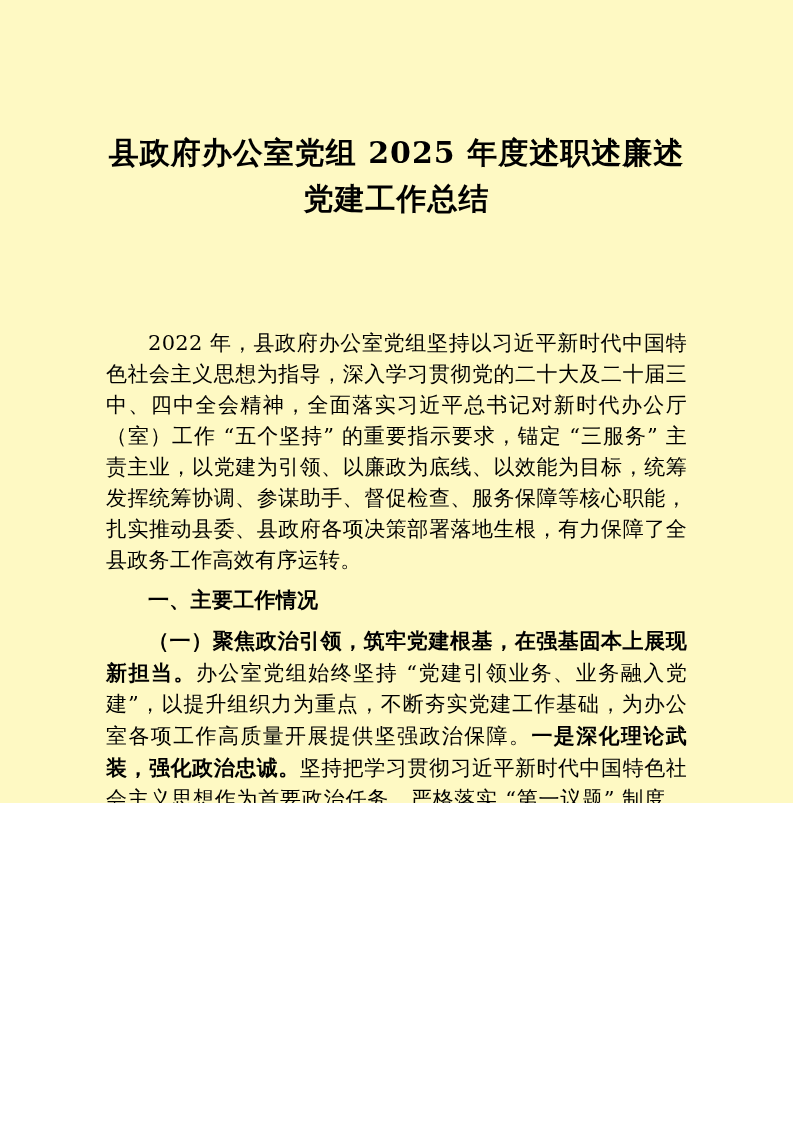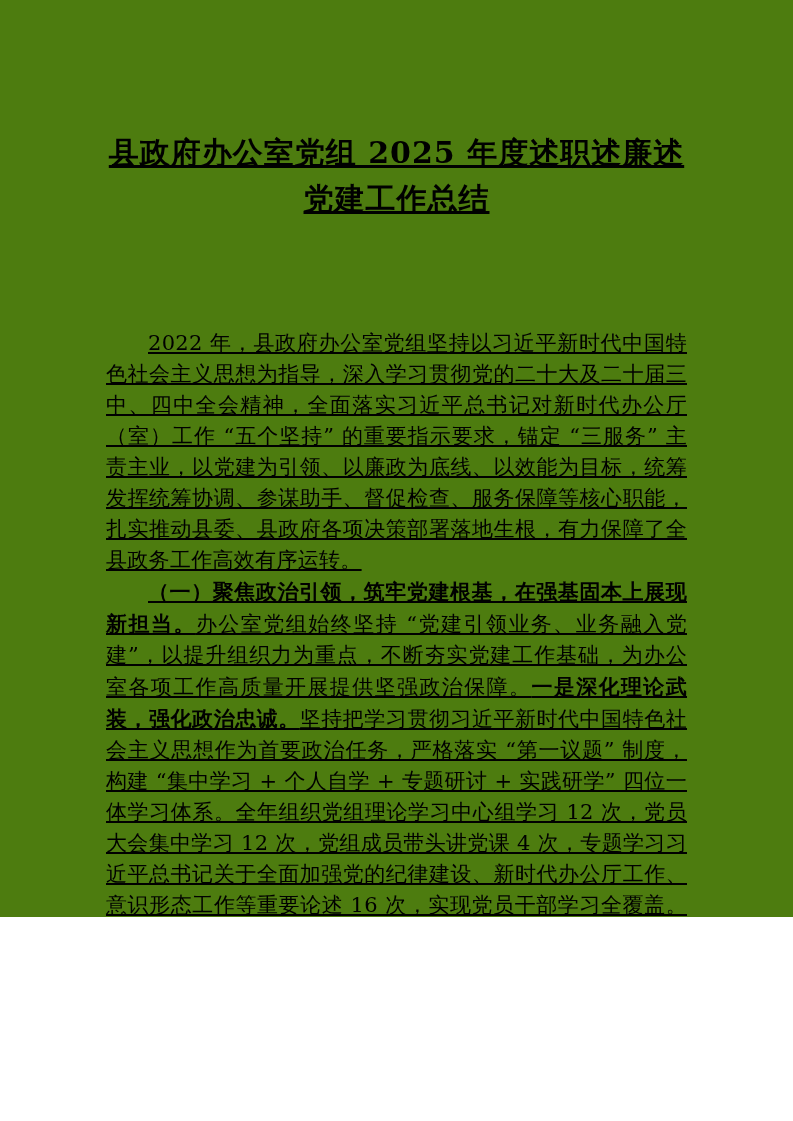--- a/index.html
+++ b/index.html
@@ -7,24 +7,23 @@
   body {
     width: 793px;
     height: 1121px;
     background: #ffffff;
     color: #000000;
     font-family: "DejaVu Serif", "Liberation Serif", serif;
   }
   .page {
     position: relative;
     width: 793px;
-    height: 917px;
-    background: #4d7c0f;
+    height: 803px;
+    background: #fef9c3;
     overflow: hidden;
-    text-decoration: underline;
   }
   .content {
     padding: 130px 106px 0 106px;
   }
   .doc-title {
     margin: 0;
     font-size: 30px;
     line-height: 46px;
     font-weight: bold;
     text-align: center;
@@ -57,18 +56,19 @@
 
 <div class="page">
   <div class="content">
 
     <h1 class="doc-title">县政府办公室党组 2025 年度述职述廉述党建工作总结</h1>
 
     <div class="doc-body">
 
       <p class="para">2022 年，县政府办公室党组坚持以习近平新时代中国特色社会主义思想为指导，深入学习贯彻党的二十大及二十届三中、四中全会精神，全面落实习近平总书记对新时代办公厅（室）工作 “五个坚持” 的重要指示要求，锚定 “三服务” 主责主业，以党建为引领、以廉政为底线、以效能为目标，统筹发挥统筹协调、参谋助手、督促检查、服务保障等核心职能，扎实推动县委、县政府各项决策部署落地生根，有力保障了全县政务工作高效有序运转。</p>
 
+      <h2 class="section-heading">一、主要工作情况</h2>
 
       <p class="para"><span class="b">（一）聚焦政治引领，筑牢党建根基，在强基固本上展现新担当。</span><span>办公室党组始终坚持 “党建引领业务、业务融入党建”，以提升组织力为重点，不断夯实党建工作基础，为办公室各项工作高质量开展提供坚强政治保障。</span><span class="b">一是深化理论武装，强化政治忠诚。</span><span>坚持把学习贯彻习近平新时代中国特色社会主义思想作为首要政治任务，严格落实 “第一议题” 制度，构建 “集中学习 + 个人自学 + 专题研讨 + 实践研学” 四位一体学习体系。全年组织党组理论学习中心组学习 12 次，党员大会集中学习 12 次，党组成员带头讲党课 4 次，专题学习习近平总书记关于全面加强党的纪律建设、新时代办公厅工作、意识形态工作等重要论述 16 次，实现党员干部学习全覆盖。深入开展深入贯彻中央八项规定精神学习教育，组织全体党员干部集中学习《中国共产党纪律处分条例》，观看</span></p>
 
     </div>
   </div>
 </div>
 
 </body></html>

